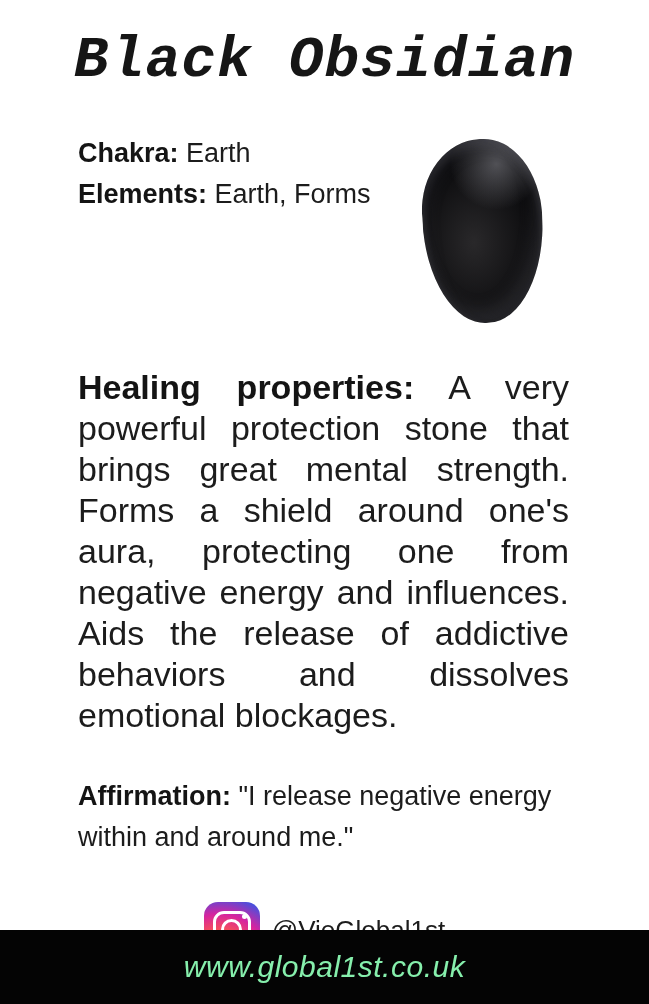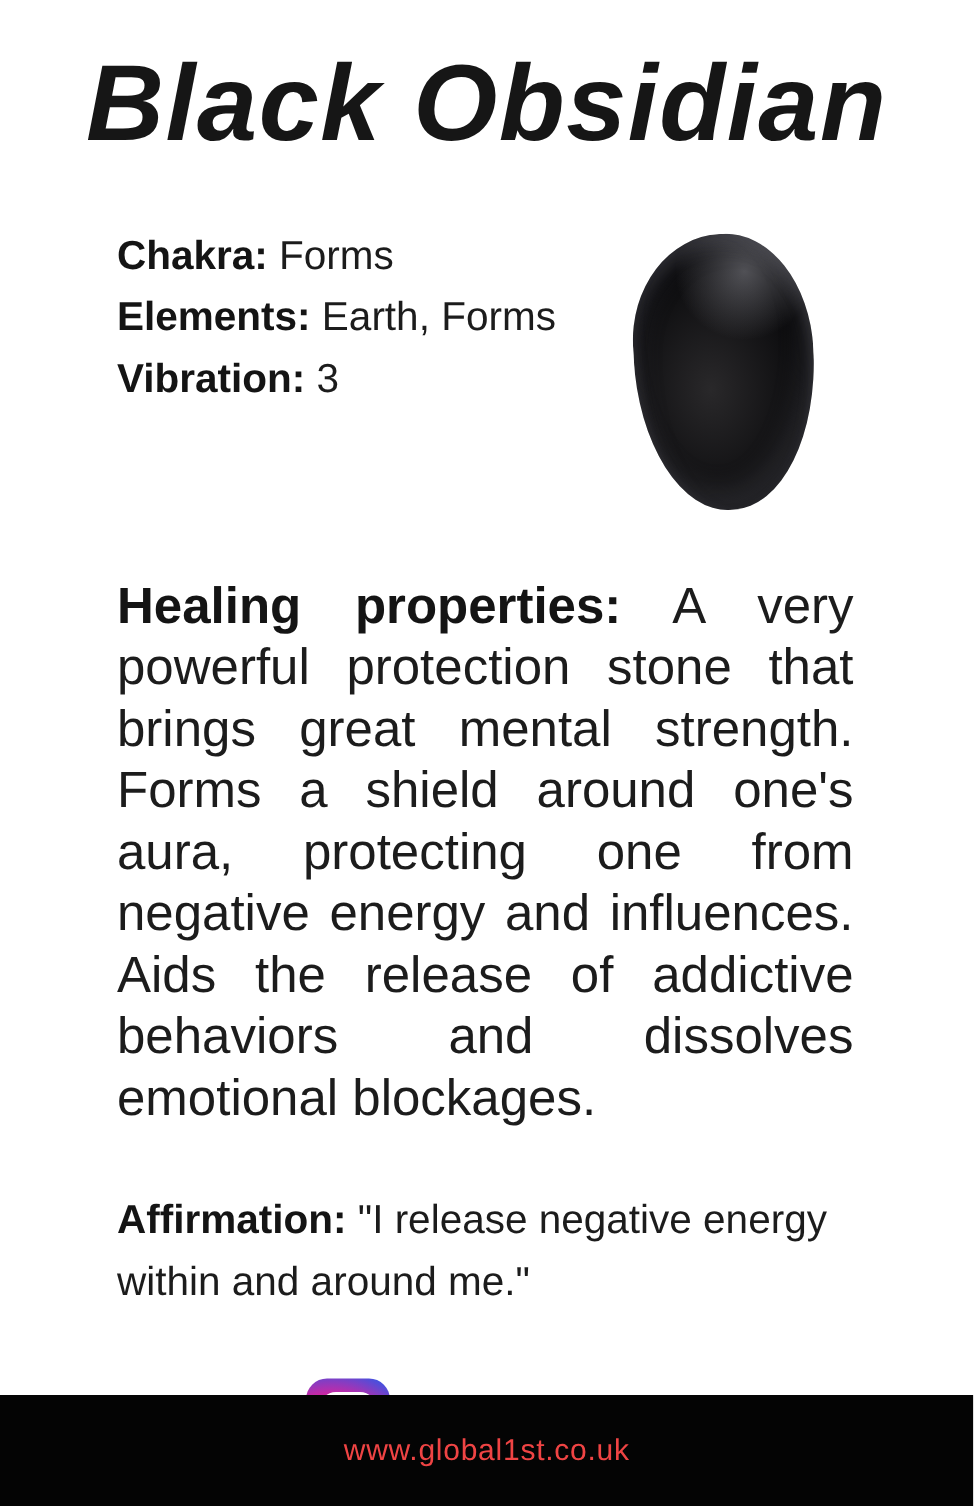--- a/index.html
+++ b/index.html
@@ -12,24 +12,24 @@
     background: #ffffff;
     overflow: hidden;
     font-family: "Liberation Sans", sans-serif;
     color: #1c1c1c;
   }
 
   
   .title {
     margin: 28px 0 0 0;
     text-align: center;
-    font-family: Liberation Sans, sans-serif;
+    font-family: Liberation Mono, monospace;
     font-style: italic;
     font-weight: 700;
-    font-size: 72px;
+    font-size: 58px;
     letter-spacing: 1px;
     color: #161616;
   }
 
   
   .props-row {
     display: flex;
     justify-content: space-between;
     align-items: flex-start;
     margin: 40px 80px 0 78px;
@@ -135,37 +135,37 @@
   .footer {
     position: absolute;
     left: 0; right: 0; bottom: 0;
     height: 74px;
     background: #040404;
     display: flex;
     align-items: center;
     justify-content: center;
   }
   .footer span {
-    color: #ef4444;
-    font-size: 20px;
+    color: #86efac;
+    font-size: 30px;
     letter-spacing: 0.5px;
+    font-style: italic;
   }
 </style>
 </head>
 <body>
 
 <div class="card">
 
   <h1 class="title">Black Obsidian</h1>
 
   <div class="props-row">
     <div class="props">
-      <div><b>Chakra:</b> <span>Forms</span></div>
+      <div><b>Chakra:</b> <span>Earth</span></div>
       <div><b>Elements:</b> <span>Earth, Forms</span></div>
-      <div><b>Vibration:</b> <span>3</span></div>
     </div>
     <div class="stone-wrap">
       <div class="stone"></div>
     </div>
   </div>
 
   <p class="healing"><b>Healing properties:</b> <span>A very powerful protection stone that brings great mental strength. Forms a shield around one's aura, protecting one from negative energy and influences. Aids the release of addictive behaviors and dissolves emotional blockages.</span></p>
 
   <p class="affirmation"><b>Affirmation:</b> <span>"I release negative energy within and around me."</span></p>
 

